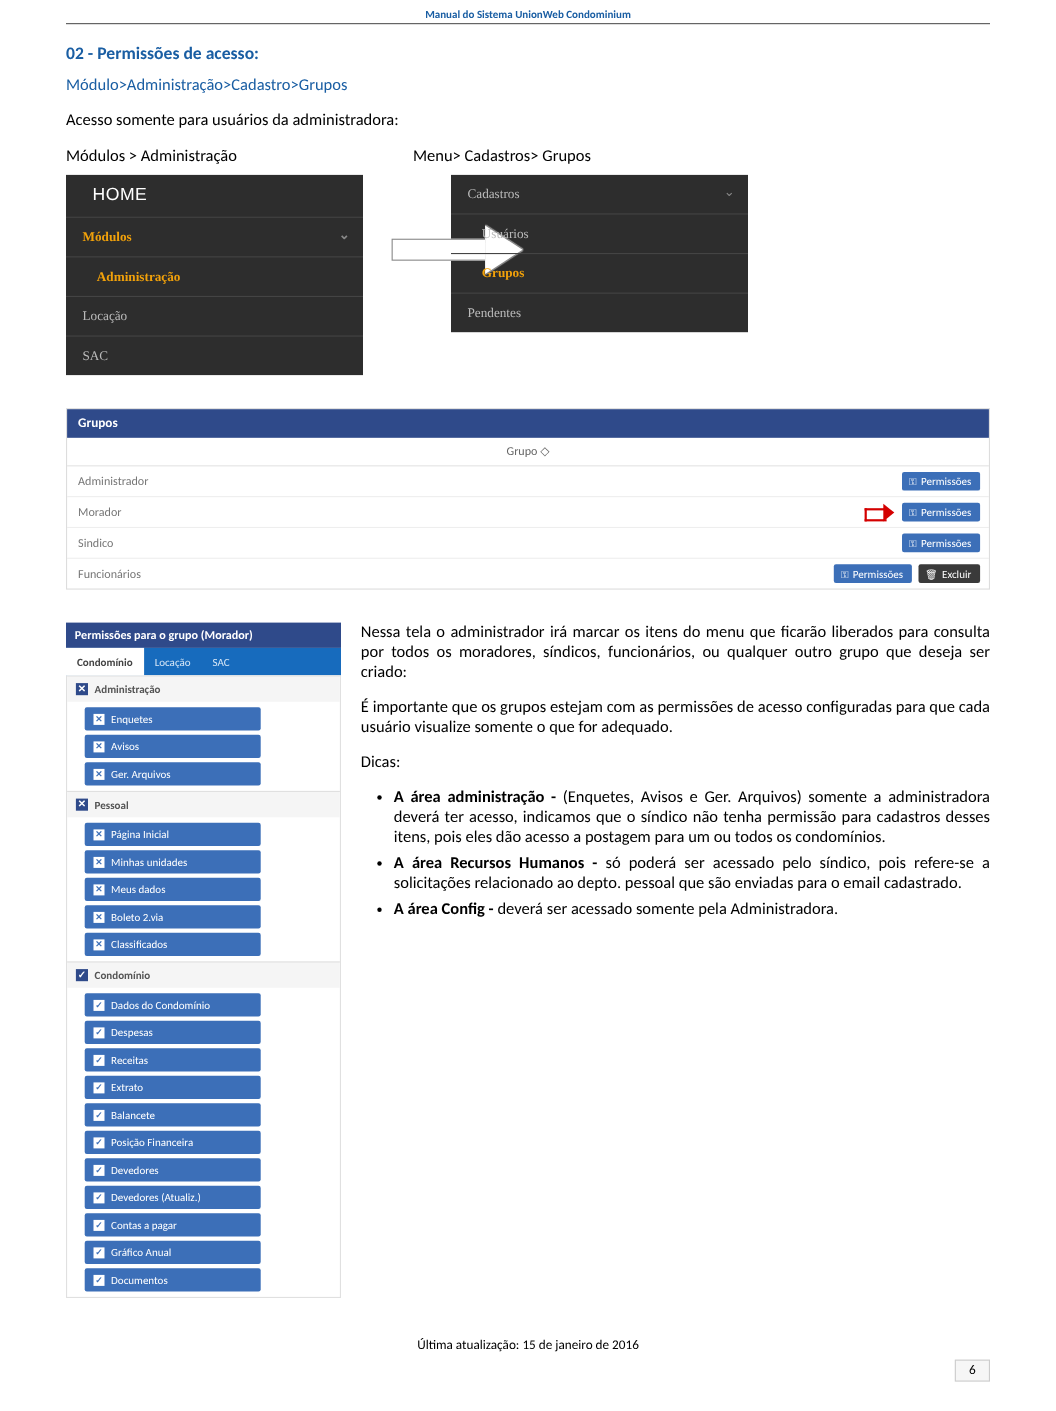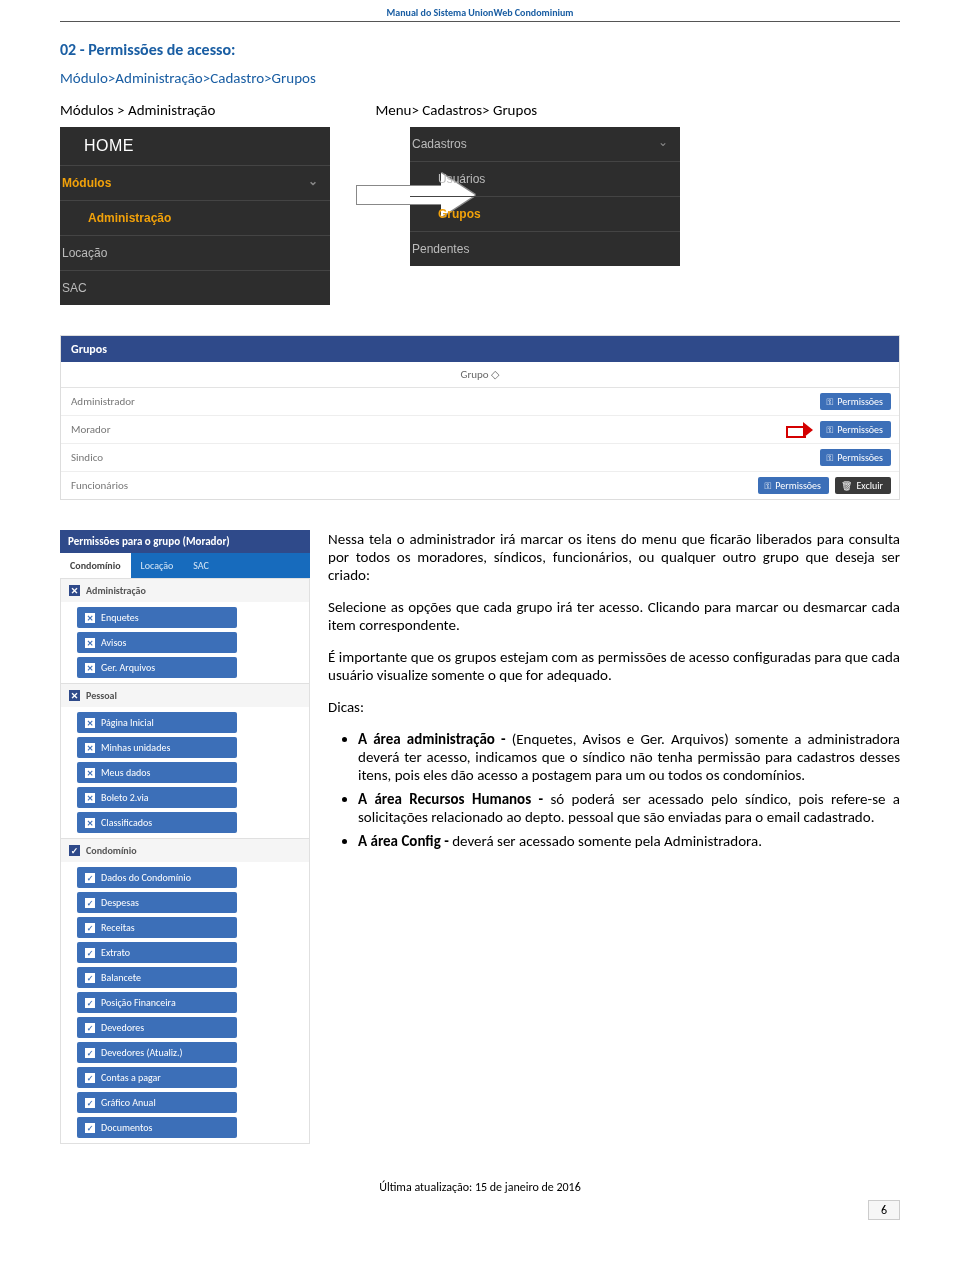--- a/index.html
+++ b/index.html
@@ -7,21 +7,21 @@
   .page { padding: 0 60px 20px 60px; }
   .header-bar { text-align: center; color: #1a5ea3; font-size: 10px; font-weight: bold; padding: 6px 0 2px 0; border-bottom: 1px solid #555; margin-bottom: 18px; }
   .sec-title { color: #1a5ea3; font-weight: bold; font-size: 16px; margin-bottom: 10px; }
   .breadcrumb { color: #1a5ea3; font-size: 15px; margin-bottom: 14px; }
   .body-text { font-size: 15px; margin-bottom: 14px; }
   .row-two { display: flex; gap: 160px; font-size: 15px; margin-bottom: 6px; }
 
   .menus { display: flex; gap: 80px; margin: 8px 0 30px 0; align-items: flex-start; position: relative; }
   .menu-panel { background: #2d2d2d; color: #ccc; font-family: "Segoe UI", Arial, sans-serif; font-size: 12px; width: 270px; }
   .menu-header { padding: 10px 24px; color: #fff; font-size: 16px; letter-spacing: .5px; }
-  .menu-row { padding: 10px 2px; border-top: 1px solid #444; color: #bbb; position: relative; }
+  .menu-row { padding: 10px 15px; border-top: 1px solid #444; color: #bbb; position: relative; font-family: Liberation Serif, serif; }
   .menu-row.expand::after { content: "⌄"; position: absolute; right: 12px; top: 8px; color: #888; font-size: 12px; }
   .menu-row.gold { color: #f1a10a; font-weight: bold; }
   .menu-sub { padding-left: 28px; }
   .menu-sub.gold { color: #f1a10a; font-weight: bold; }
   .arrow-shape { position: absolute; left: 296px; top: 46px; width: 120px; height: 44px; }
   .arrow-shape .stem { position: absolute; left: 0; top: 12px; width: 86px; height: 20px; border: 1px solid #888; background: #fff; }
   .arrow-shape .head { position: absolute; left: 85px; top: 0; width: 0; height: 0; border-top: 22px solid transparent; border-bottom: 22px solid transparent; border-left: 34px solid #fff; filter: drop-shadow(1px 0 0 #888) drop-shadow(0 1px 0 #888) drop-shadow(0 -1px 0 #888); }
 
   .grupos-panel { border: 1px solid #ddd; margin-bottom: 30px; font-size: 11px; }
   .grupos-hdr { background: #2f4a8a; color: #fff; padding: 6px 10px; font-weight: bold; font-size: 12px; }
@@ -65,20 +65,21 @@
   .clearfix::after { content: ""; display: table; clear: both; }
 </style>
 </head>
 <body>
 
 <div class="page">
   <div class="header-bar">Manual do Sistema UnionWeb Condominium</div>
 
   <div class="sec-title">02 - Permissões de acesso:</div>
   <div class="breadcrumb">Módulo&gt;Administração&gt;Cadastro&gt;Grupos</div>
+  <div class="body-text">Acesso somente para usuários da administradora:</div>
   <div class="row-two">
     <div>Módulos &gt; Administração</div>
     <div>Menu&gt; Cadastros&gt; Grupos</div>
   </div>
 
   <div class="menus">
     <div class="menu-panel">
       <div class="menu-header">HOME</div>
       <div class="menu-row gold expand">Módulos</div>
       <div class="menu-row menu-sub gold">Administração</div>
@@ -244,21 +245,20 @@
             <div class="perm-item">
               <span class="perm-chk checked"></span>
               <span>Documentos</span>
             </div>
           </div>
         </div>
     </div>
 
     <div class="right-col">
       <p>Nessa tela o administrador irá marcar os itens do menu que ficarão liberados para consulta por todos os moradores, síndicos, funcionários, ou qualquer outro grupo que deseja ser criado:</p>
-      <p>Selecione as opções que cada grupo irá ter acesso. Clicando para marcar ou desmarcar cada item correspondente.</p>
       <p>É importante que os grupos estejam com as permissões de acesso configuradas para que cada usuário visualize somente o que for adequado.</p>
       <p>Dicas:</p>
       <ul id="bullets">
           <li><b>A área administração - </b>(Enquetes, Avisos e Ger. Arquivos) somente a administradora deverá ter acesso, indicamos que o síndico não tenha permissão para cadastros desses itens, pois eles dão acesso a postagem para um ou todos os condomínios.</li>
           <li><b>A área Recursos Humanos - </b>só poderá ser acessado pelo síndico, pois refere-se a solicitações relacionado ao depto. pessoal que são enviadas para o email cadastrado.</li>
           <li><b>A área Config - </b>deverá ser acessado somente pela Administradora.</li>
         </ul>
     </div>
   </div>
 

